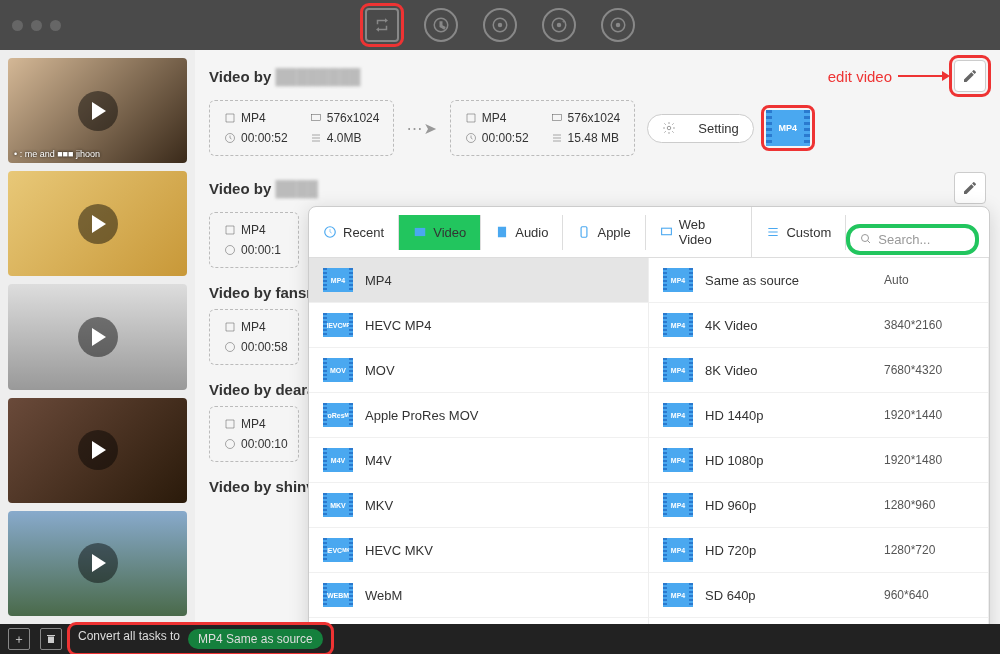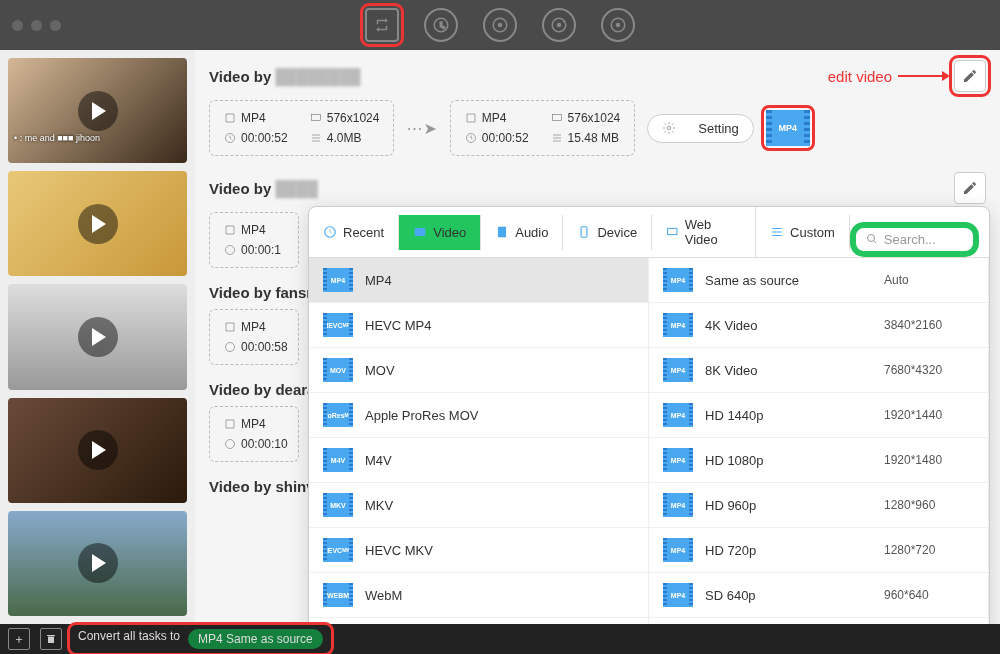--- a/index.html
+++ b/index.html
@@ -11,21 +11,21 @@
   .toolbar-icons { position: absolute; left: 50%; transform: translateX(-50%); display: flex; gap: 25px; align-items: center; }
   .ticon { width: 34px; height: 34px; border: 2px solid #888; border-radius: 50%; display: flex; align-items: center; justify-content: center; color: #888; cursor: pointer; }
   .ticon svg { width: 18px; height: 18px; fill: #888; }
   .hl-red { outline: 3px solid #e33; outline-offset: 2px; border-radius: 4px; }
   
   .main { display: flex; height: 574px; }
   .thumbs { width: 195px; padding: 8px; background: #eee; overflow: hidden; display: flex; flex-direction: column; gap: 8px; }
   .thumb { height: 106px; background: linear-gradient(135deg,#8a7a6a,#4a3a2a); border-radius: 4px; position: relative; display: flex; align-items: center; justify-content: center; }
   .play { width: 40px; height: 40px; background: rgba(0,0,0,.45); border-radius: 50%; display: flex; align-items: center; justify-content: center; }
   .play::after { content:""; border-left: 14px solid #fff; border-top: 9px solid transparent; border-bottom: 9px solid transparent; margin-left: 3px; }
-  .thumb .cap { position: absolute; bottom: 20px; left: 6px; font-size: 9px; color:#fff; text-shadow: 0 0 3px #000; }
+  .thumb .cap { position: absolute; bottom: 4px; left: 6px; font-size: 9px; color:#fff; text-shadow: 0 0 3px #000; }
   
   .content { flex: 1; padding: 10px 14px; overflow: hidden; position: relative; }
   .task { margin-bottom: 16px; }
   .task-head { display: flex; justify-content: space-between; align-items: center; margin-bottom: 8px; }
   .task-title { font-weight: 600; font-size: 15px; }
   .blur { color: #bbb; filter: blur(1.5px); }
   .edit-anno { color: #e33; font-size: 15px; display:flex; align-items:center; gap:6px; margin-right: 8px; }
   .arrow-r { width: 48px; height: 2px; background:#e33; position: relative; }
   .arrow-r::after { content:""; position:absolute; right:-4px; top:-4px; border-left:8px solid #e33; border-top:5px solid transparent; border-bottom:5px solid transparent; }
   .pencil-btn { width: 32px; height: 32px; border: 1px solid #ccc; border-radius: 4px; background: #fff; display: flex; align-items: center; justify-content: center; }
@@ -38,21 +38,21 @@
   .setting-btn { border:1px solid #ccc; border-radius:16px; padding:6px 14px; background:#fff; display:flex; align-items:center; gap:22px; font-size:13px; }
   .fmt-icon { width: 44px; height: 36px; background:#4aa8f0; border-radius:3px; position:relative; display:flex; align-items:center; justify-content:center; color:#fff; font-size:9px; font-weight:bold; }
   .fmt-icon::before, .fmt-icon::after { content:""; position:absolute; top:0; bottom:0; width:6px; background:repeating-linear-gradient(#2a7acf 0 3px,#4aa8f0 3px 6px); }
   .fmt-icon::before{left:0} .fmt-icon::after{right:0}
   
   .popup { position: absolute; left: 308px; top: 206px; right: 10px; bottom: 0; background:#fff; border:1px solid #ccc; border-radius:8px; box-shadow: 0 4px 20px rgba(0,0,0,.15); display:flex; flex-direction:column; overflow:hidden; }
   .tabs { display:flex; border-bottom:1px solid #ddd; align-items:center; }
   .tab { padding: 10px 14px; display:flex; align-items:center; gap:6px; border-right:1px solid #ddd; font-size:13px; cursor:pointer; }
   .tab.active { background:#22c55e; }
   .tab svg { width:14px; height:14px; }
-  .search { margin-left:auto; margin-right:10px; border:6px solid #22c55e; border-radius:14px; padding:4px 10px; display:flex; align-items:center; gap:6px; color:#999; font-size:13px; width:140px;margin-top:14px; }
+  .search { margin-left:auto; margin-right:10px; border:4px solid #22c55e; border-radius:14px; padding:4px 10px; display:flex; align-items:center; gap:6px; color:#999; font-size:13px; width:140px;margin-top:14px; }
   
   .cols { display:flex; flex:1; overflow:hidden; }
   .col { flex:1; overflow-y:auto; border-right:1px solid #eee; }
   .row { display:flex; align-items:center; gap:12px; padding:10px 14px; border-bottom:1px solid #f0f0f0; cursor:pointer; }
   .row.sel { background:#e5e5e5; }
   .row .fmt-small { width:30px; height:24px; background:#4aa8f0; border-radius:2px; position:relative; display:flex; align-items:center; justify-content:center; color:#fff; font-size:7px; font-weight:bold; }
   .fmt-small::before,.fmt-small::after{content:"";position:absolute;top:0;bottom:0;width:4px;background:repeating-linear-gradient(#2a7acf 0 2px,#4aa8f0 2px 4px);} .fmt-small::before{left:0}.fmt-small::after{right:0}
   .row .lbl { flex:1; font-size:13px; }
   .row .res { font-size:12px; color:#555; width:90px; text-align:left;margin-left:41px; }
   .col::-webkit-scrollbar{width:10px} .col::-webkit-scrollbar-thumb{background:#bbb;border-radius:5px}
@@ -310,21 +310,21 @@
     <div class="tab">
         <svg viewBox="0 0 24 24">
           <rect x="5" y="3" width="14" height="18" fill="#4aa8f0"></rect>
         </svg>
         <span>Audio</span>
       </div>
     <div class="tab">
         <svg viewBox="0 0 24 24">
           <rect x="7" y="3" width="10" height="18" rx="2" fill="none" stroke="#4aa8f0" stroke-width="2"></rect>
         </svg>
-        <span>Device</span>
+        <span>Apple</span>
       </div>
     <div class="tab">
         <svg viewBox="0 0 24 24">
           <rect x="3" y="5" width="18" height="12" fill="none" stroke="#4aa8f0" stroke-width="2"></rect>
         </svg>
         <span>Web Video</span>
       </div>
     <div class="tab">
         <svg viewBox="0 0 24 24">
           <path d="M4 6h16M4 12h16M4 18h16" stroke="#4aa8f0" stroke-width="2"></path>

